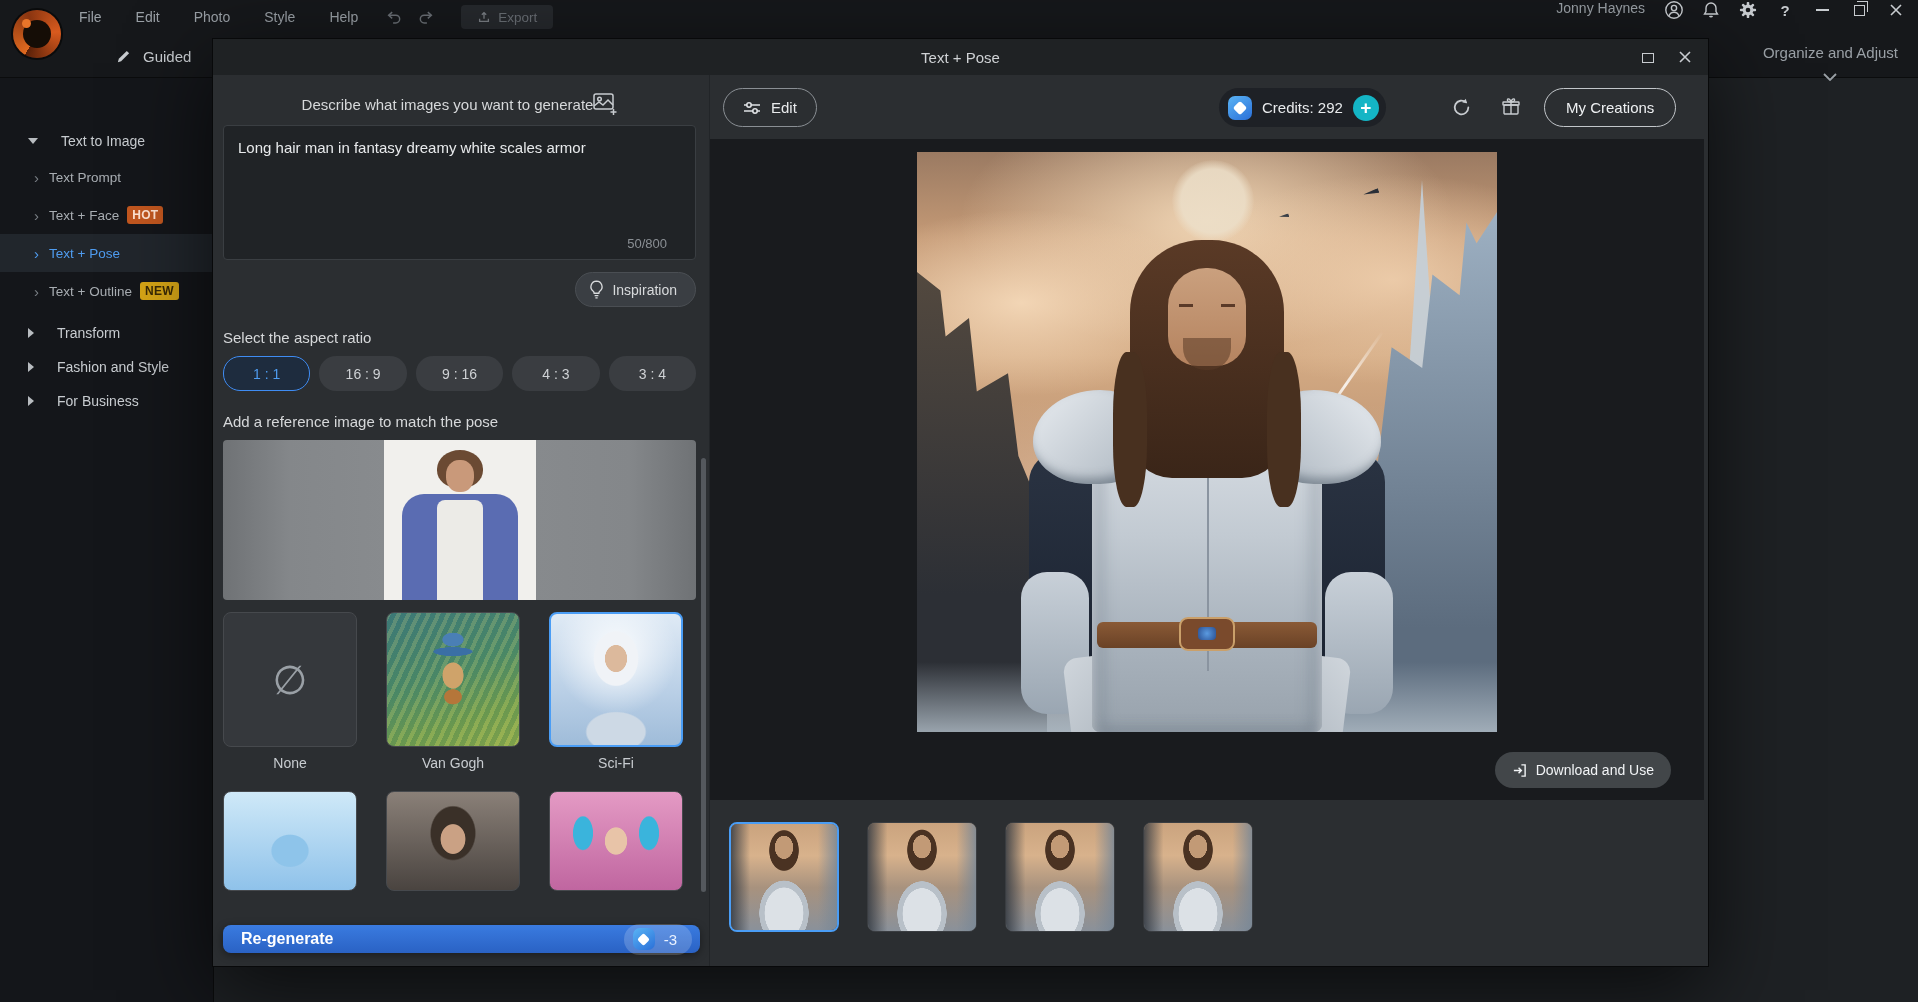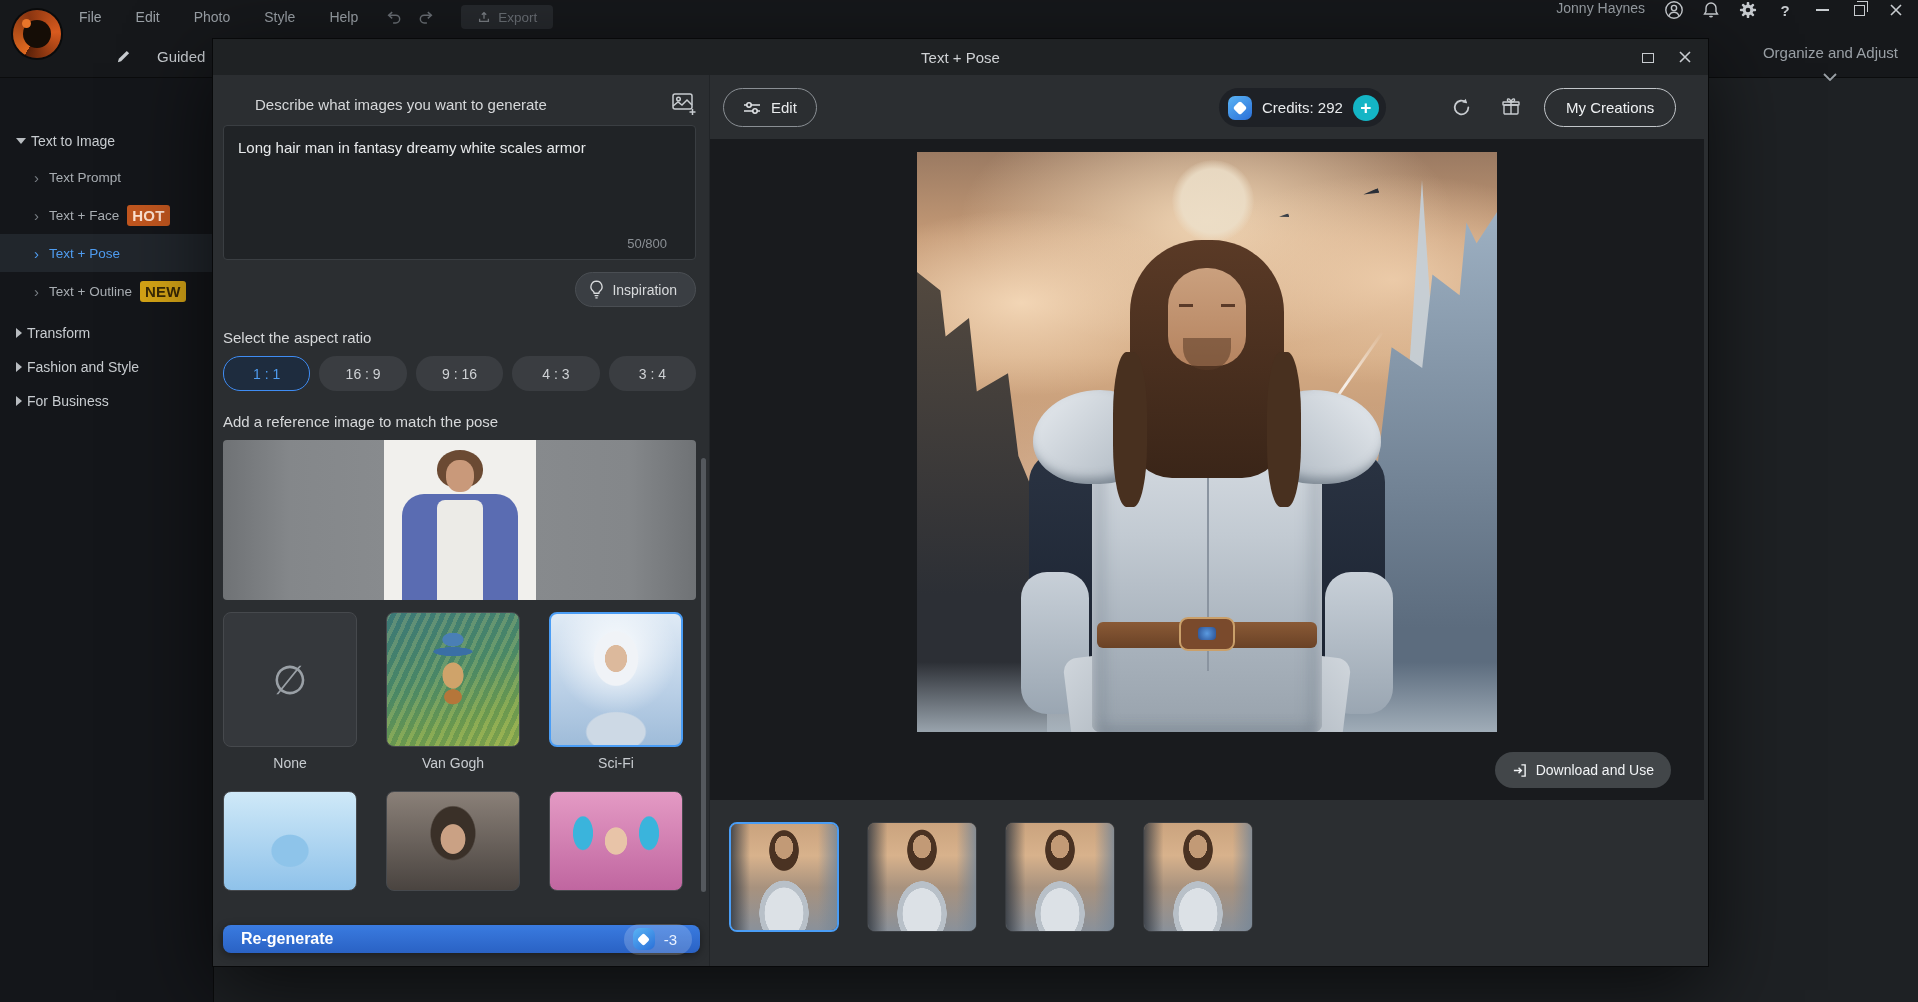--- a/index.html
+++ b/index.html
@@ -23,51 +23,51 @@
   .win-min { width:13px; height:2px; background:#c8ccd0; display:inline-block; }
   .win-restore { width:11px; height:11px; border:1.5px solid #c8ccd0; position:relative; display:inline-block; }
   .win-restore::before { content:""; position:absolute; left:2px; top:-5px; width:10px; height:10px; border:1.5px solid #c8ccd0; border-left:none; border-bottom:none; }
 
   
   .toolbar2 { position:absolute; left:0; top:34px; width:1918px; height:44px; background:#16181b; border-bottom:1px solid #0b0c0d; z-index:4; }
   .logo { position:absolute; left:13px; top:10px; width:48px; height:48px; border-radius:50%;
           background:conic-gradient(from 210deg, #e06a20, #8a3510 35%, #d85a1e 65%, #5a2008 100%); box-shadow:0 0 0 2px #0a0b0c; z-index:6; }
   .logo::after { content:""; position:absolute; inset:10px; border-radius:50%; background:#150d06; }
   .logo::before { content:""; position:absolute; left:9px; top:9px; width:9px; height:9px; border-radius:50%; background:#e8752a; z-index:1; }
-  .guided { position:absolute; left:116px; top:10px; height:24px; display:flex; align-items:center; gap:26px; color:#c8ccd0; font-size:15px; }
+  .guided { position:absolute; left:116px; top:10px; height:24px; display:flex; align-items:center; gap:12px; color:#c8ccd0; font-size:15px; }
   .organize { position:absolute; right:20px; top:10px; height:24px; display:flex; align-items:center; gap:12px; color:#9aa0a6; font-size:15px;flex-direction:column; }
 
   
   .sidebar { position:absolute; left:0; top:78px; width:214px; bottom:0; background:#14161a; border-right:1px solid #0b0c0d; padding-top:46px; z-index:3; }
-  .side-header { height:34px; display:flex; align-items:center; gap:5px; padding-left:16px; font-size:14px; color:#c8ccd0; }
+  .side-header { height:34px; display:flex; align-items:center; gap:23px; padding-left:28px; font-size:14px; color:#c8ccd0; }
   .side-header.gap { margin-top:6px; }
   .tri-down { width:0; height:0; border-left:5px solid transparent; border-right:5px solid transparent; border-top:6px solid #b8bcc0; }
   .tri-right { width:0; height:0; border-top:5px solid transparent; border-bottom:5px solid transparent; border-left:6px solid #b8bcc0; }
   .side-sub { height:38px; display:flex; align-items:center; padding-left:34px; font-size:13.5px; color:#a8adb2; }
   .side-sub .chev { color:#7a7f85; margin-right:10px; font-size:15px; }
   .side-sub.active { background:#21262c; color:#4f9cf0; }
   .side-sub.active .chev { color:#4f9cf0; }
-  .badge { font-size:15px; font-weight:bold; padding:2px 5px; border-radius:3px; margin-left:8px; letter-spacing:.3px; }
+  .badge { font-size:12px; font-weight:bold; padding:2px 5px; border-radius:3px; margin-left:8px; letter-spacing:.3px; }
   .badge.hot { background:#c2571f; color:#ffe3d2; }
   .badge.new { background:#d6a516; color:#3a2a05; }
 
   
   .canvas { position:absolute; left:214px; top:78px; right:0; bottom:0; background:#1e2124; z-index:1; }
 
   
   .dialog { position:absolute; left:213px; top:39px; width:1495px; height:927px; background:#2b2e31; z-index:10;
             box-shadow:0 0 0 1px #08090a, 0 24px 80px rgba(0,0,0,.65); }
   .dlg-title { height:36px; background:#1f2224; display:flex; align-items:center; justify-content:center; color:#cfd2d5; font-size:15px; position:relative; }
   .dlg-controls { position:absolute; right:16px; top:0; height:36px; display:flex; align-items:center; gap:24px; }
   .dlg-max { width:12px; height:10px; border:1.5px solid #c8ccd0; display:inline-block; }
   .dlg-body { position:absolute; top:36px; left:0; right:0; bottom:0; display:flex; }
 
   
   .left-panel { width:497px; position:relative; padding:18px 13px 0 10px; border-right:1px solid #222528; }
-  .prompt-row { display:flex; justify-content:space-between; align-items:center; color:#d6d8da; font-size:15px;margin-left:32px; }
+  .prompt-row { display:flex; justify-content:center; align-items:center; color:#d6d8da; font-size:15px; }
   .prompt-box { margin-top:10px; height:135px; background:#202326; border:1px solid #3a3e42; border-radius:4px; position:relative; }
   .prompt-input { width:100%; height:100%; background:transparent; border:none; resize:none; outline:none;
                   color:#e8eaec; font-family:"Liberation Sans", sans-serif; font-size:15px; padding:12px 14px; line-height:1.35; }
   .char-count { position:absolute; right:28px; bottom:8px; color:#8a8f94; font-size:13px; }
   .insp-row { margin-top:12px; display:flex; justify-content:flex-end; }
   .insp-btn { height:35px; padding:0 18px 0 13px; border-radius:18px; background:#3a3e43; border:1px solid #4a4e53;
               color:#d8dadc; font-size:14px; display:flex; align-items:center; gap:8px; }
   .section-label { margin-top:22px; color:#d6d8da; font-size:15px; }
   .ratio-row { margin-top:10px; display:flex; gap:9px; }
   .ratio-btn { flex:1; height:35px; border-radius:17px; background:#3a3d41; border:1px solid transparent;

